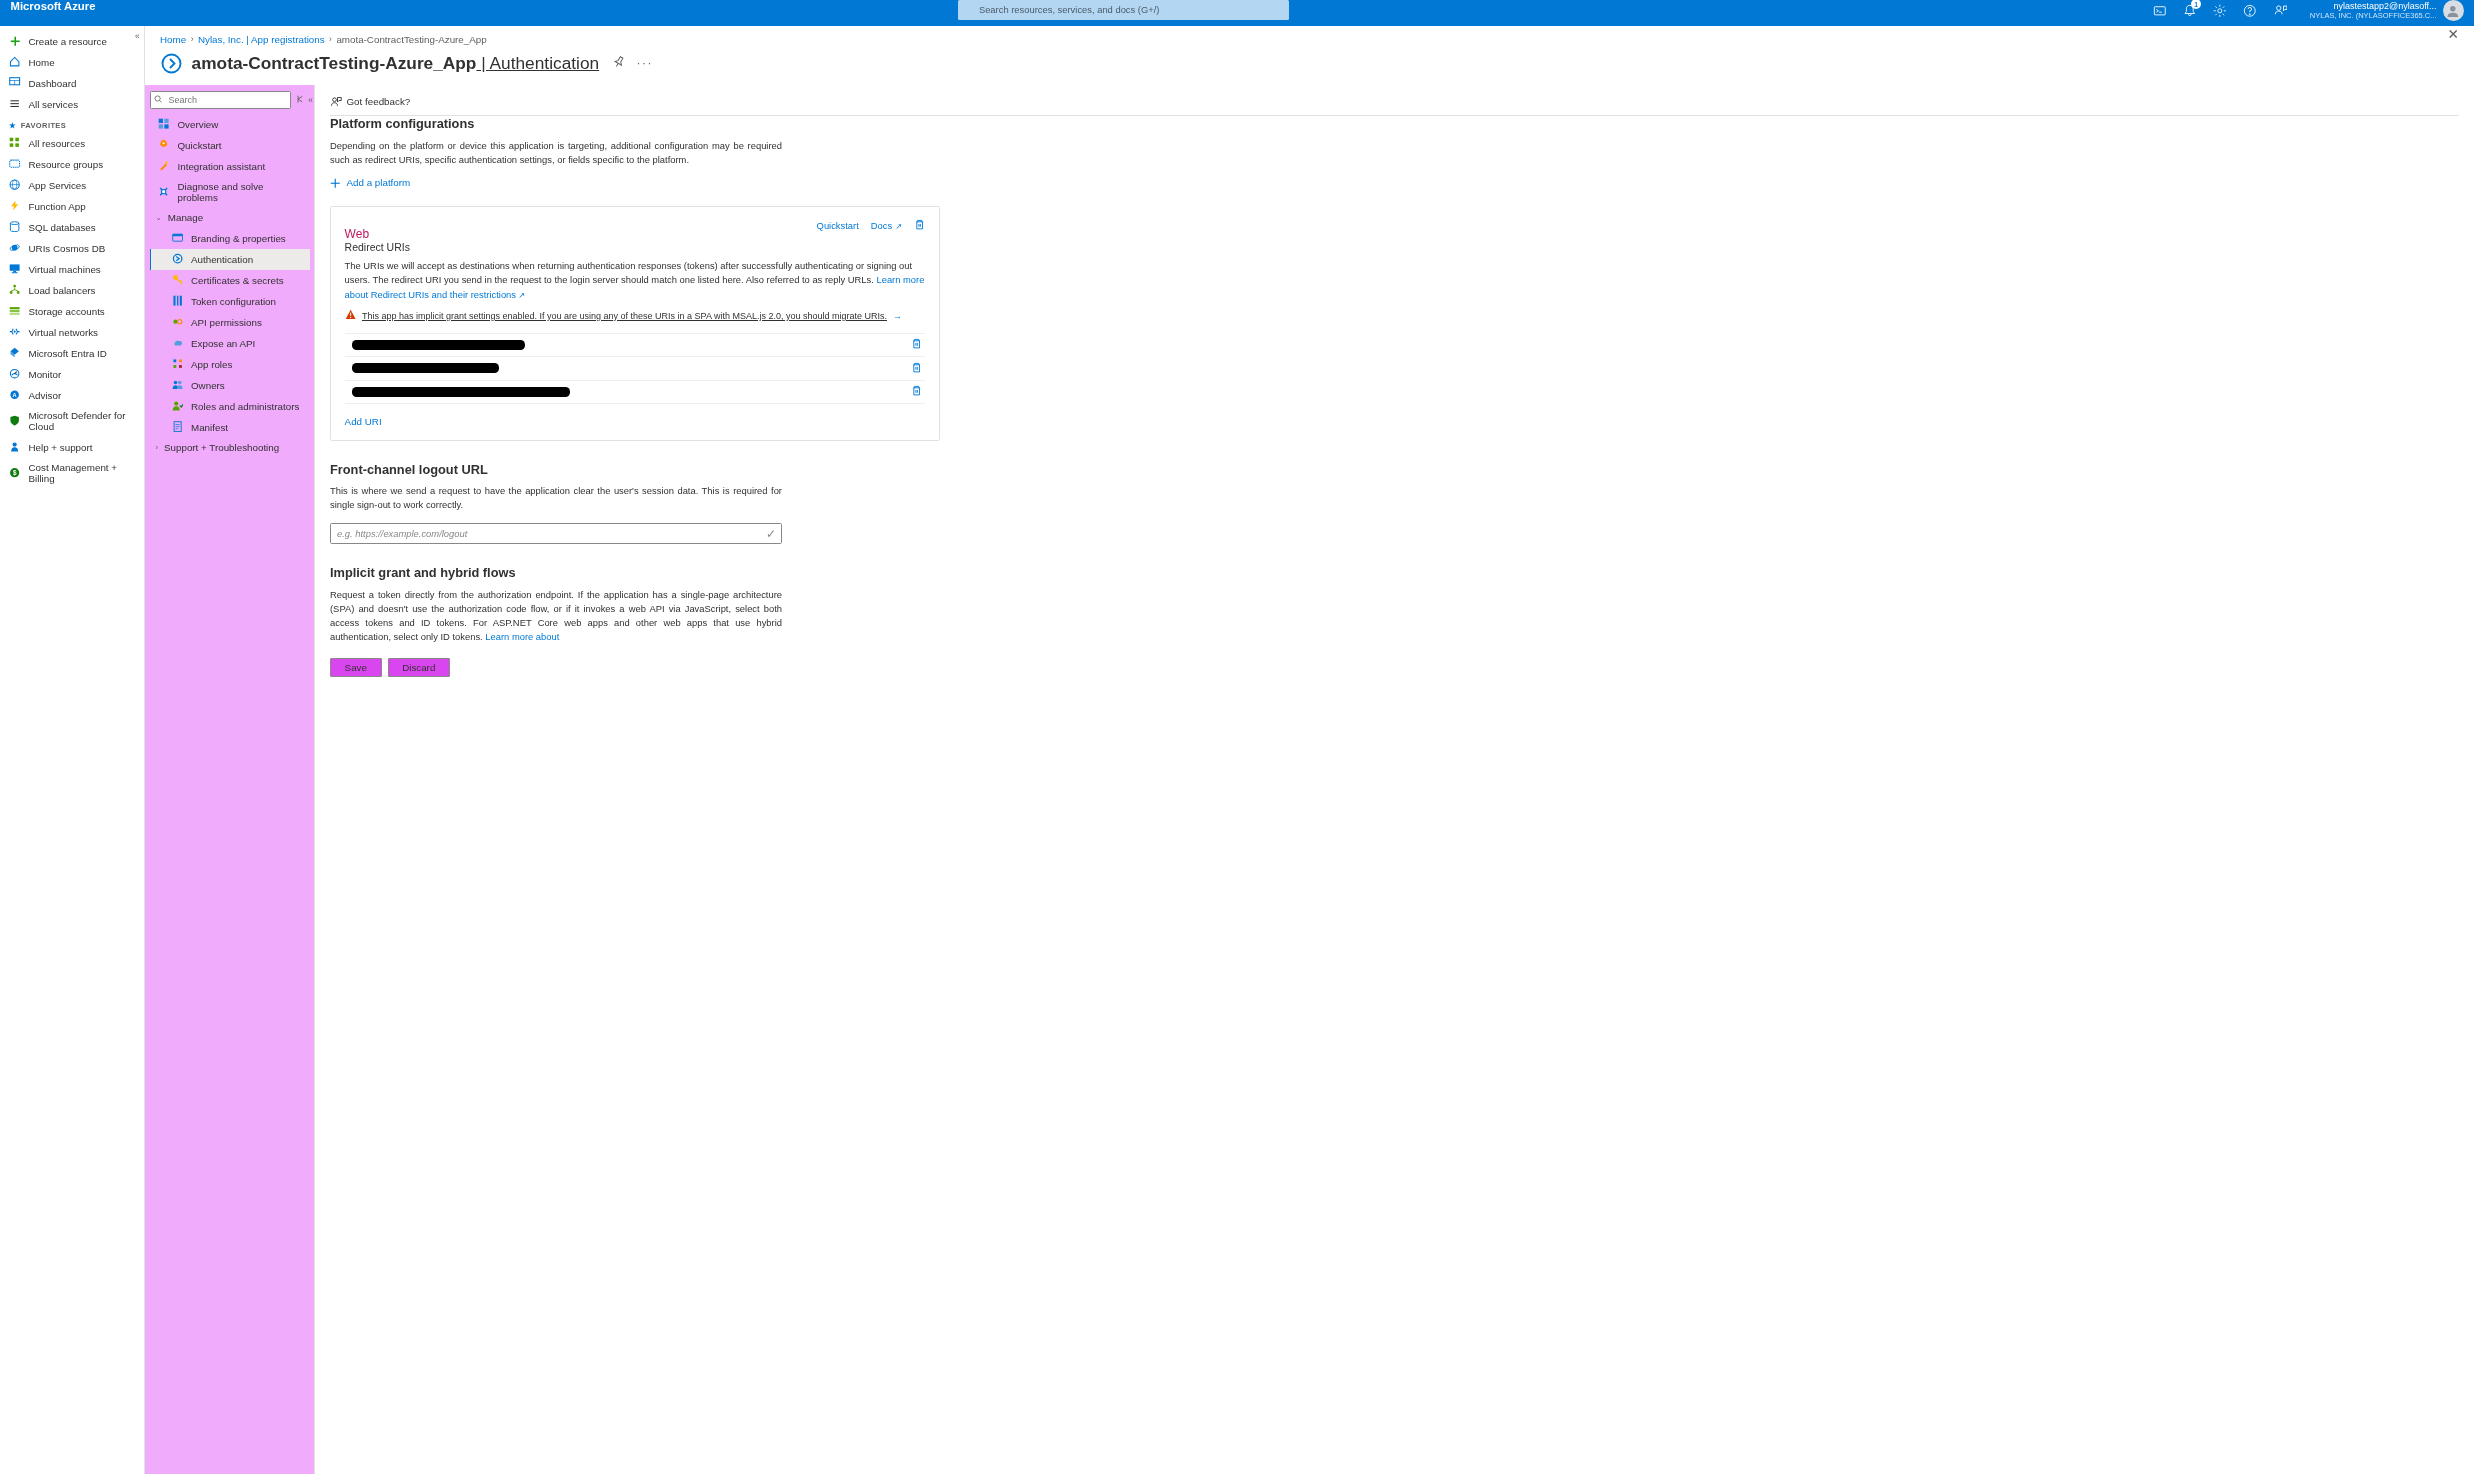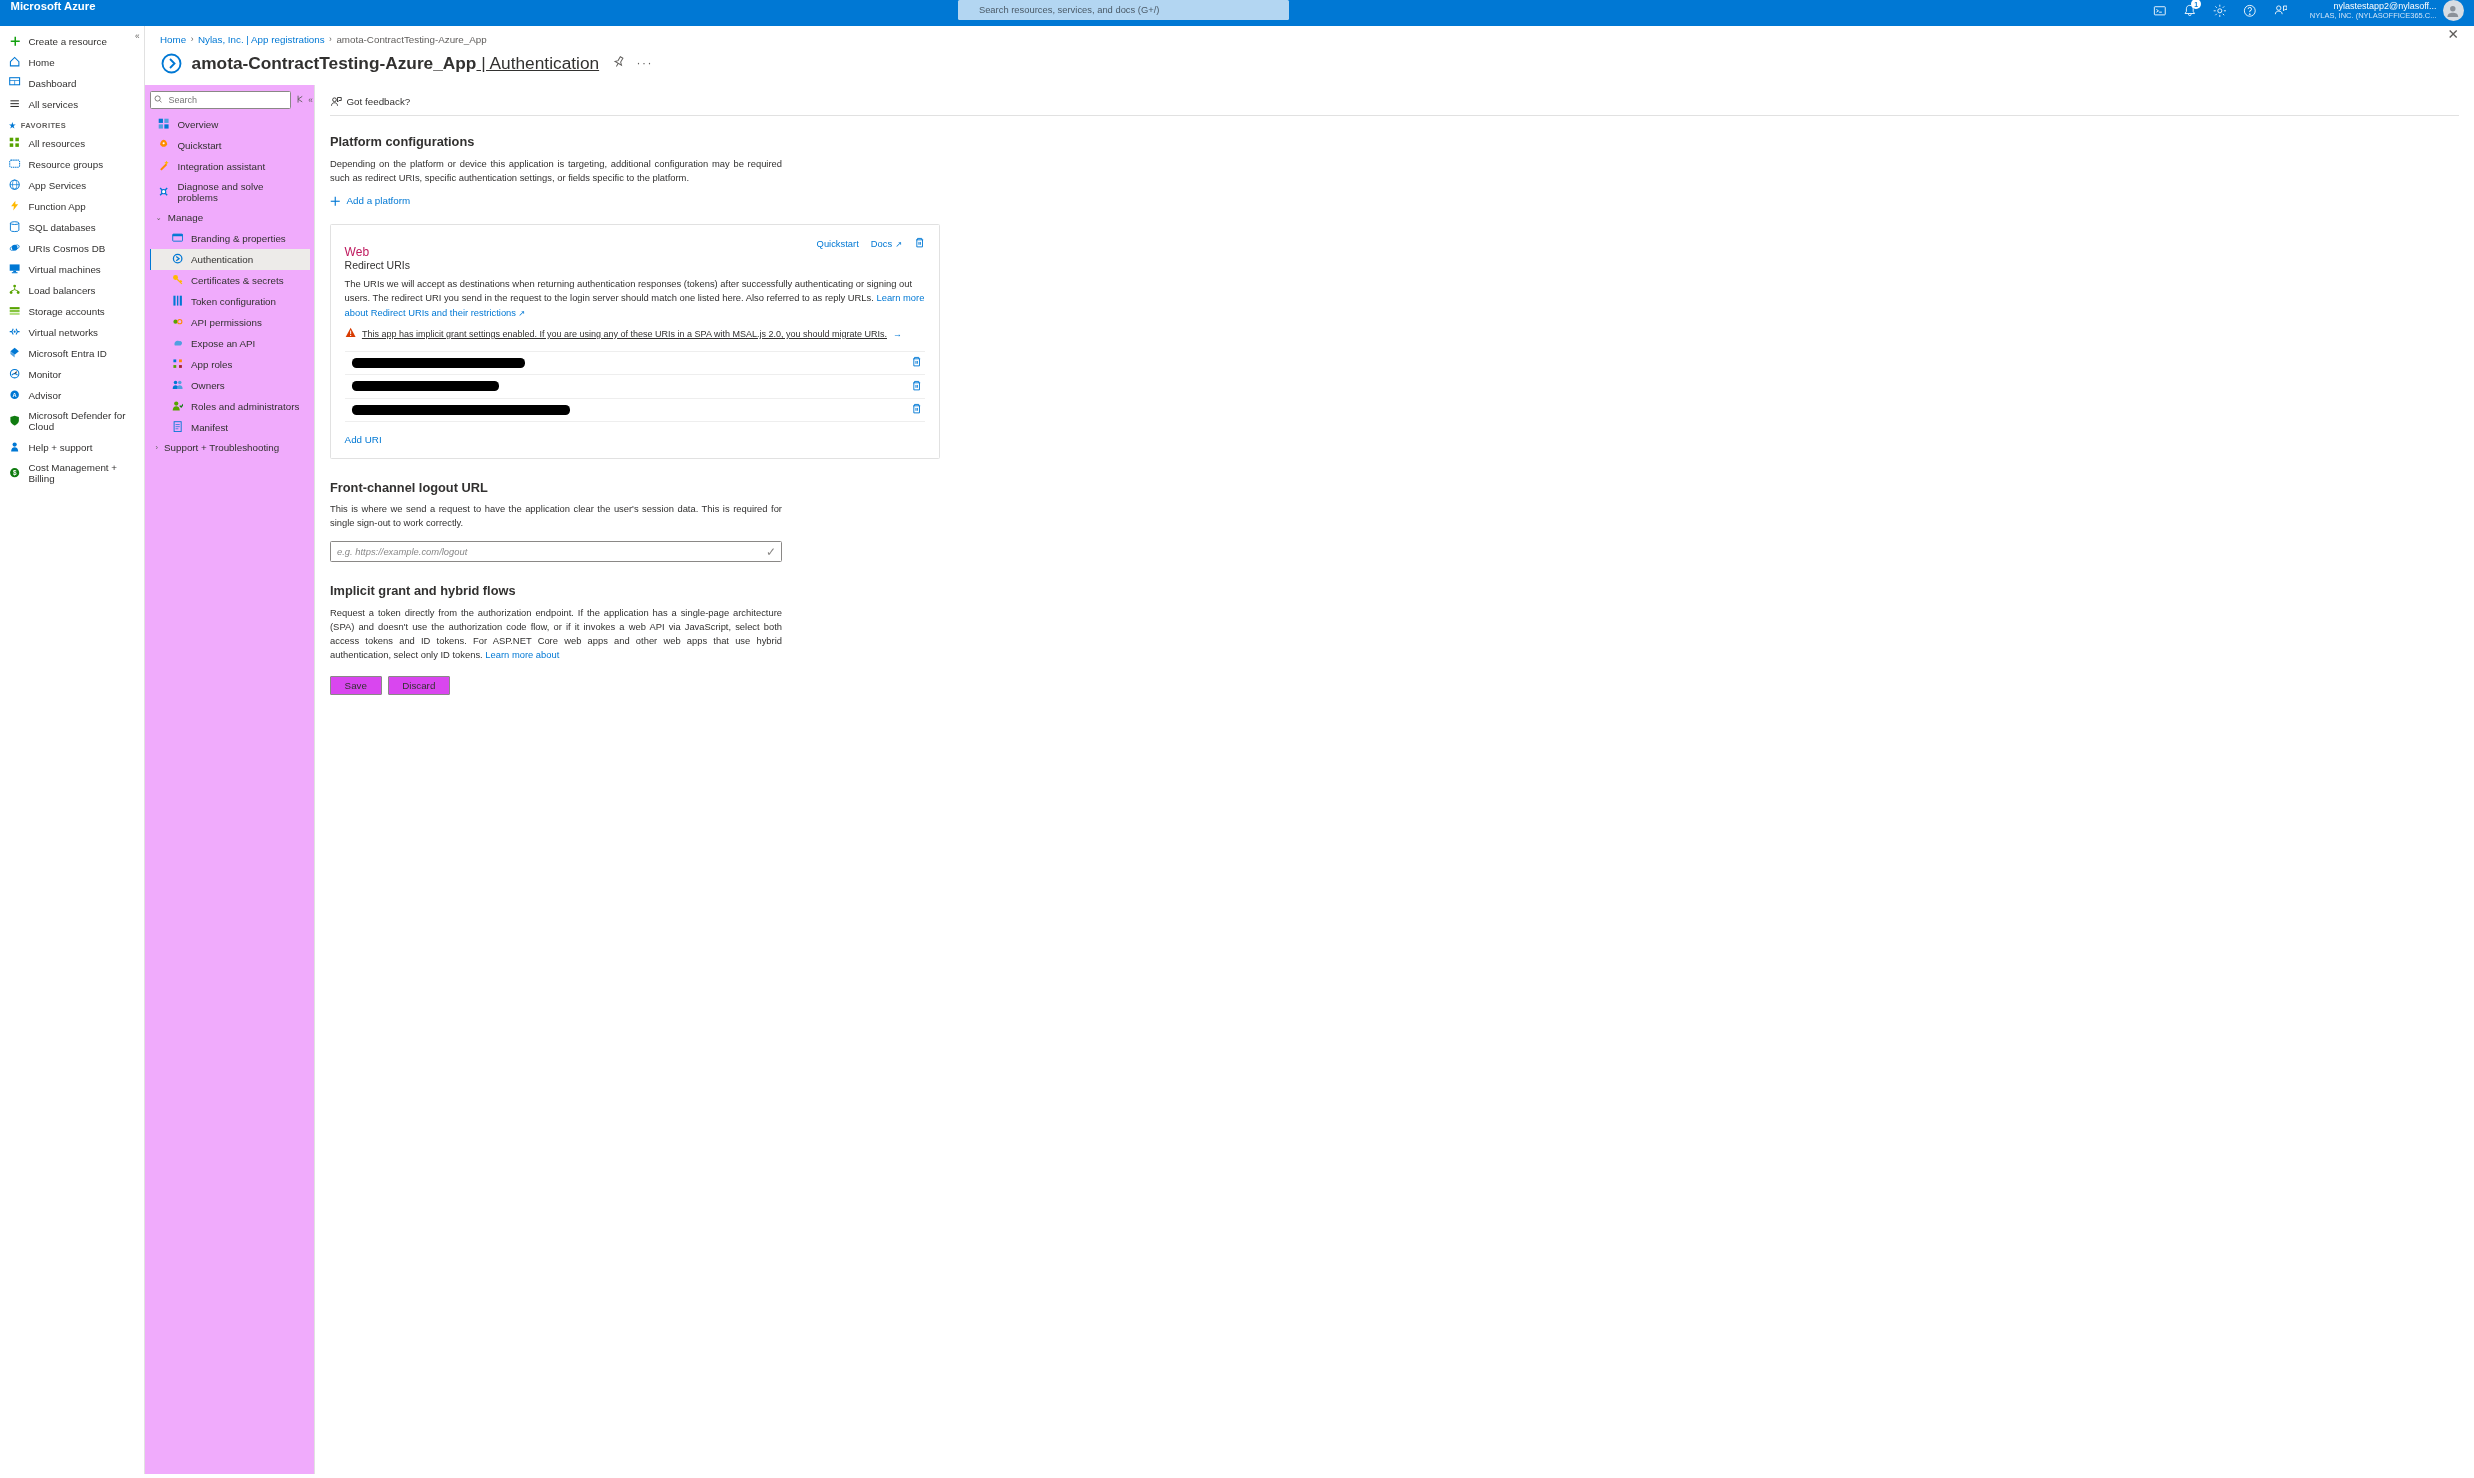--- a/index.html
+++ b/index.html
@@ -309,21 +309,20 @@
 
     .feedback-link {
       display: flex;
       align-items: center;
       gap: 4.5px;
       font-size: 9.8px;
       color: #323130;
       cursor: pointer;
       padding: 3px 0 7.5px 0;
       border-bottom: 0.8px solid #e1e1e1;
-      margin-bottom: 18px;
     }
 
     h2.section-h {
       font-size: 12.8px;
       font-weight: 600;
       color: #323130;
       margin-bottom: 7.5px;
     }
     p.section-p {
       font-size: 9.4px;

